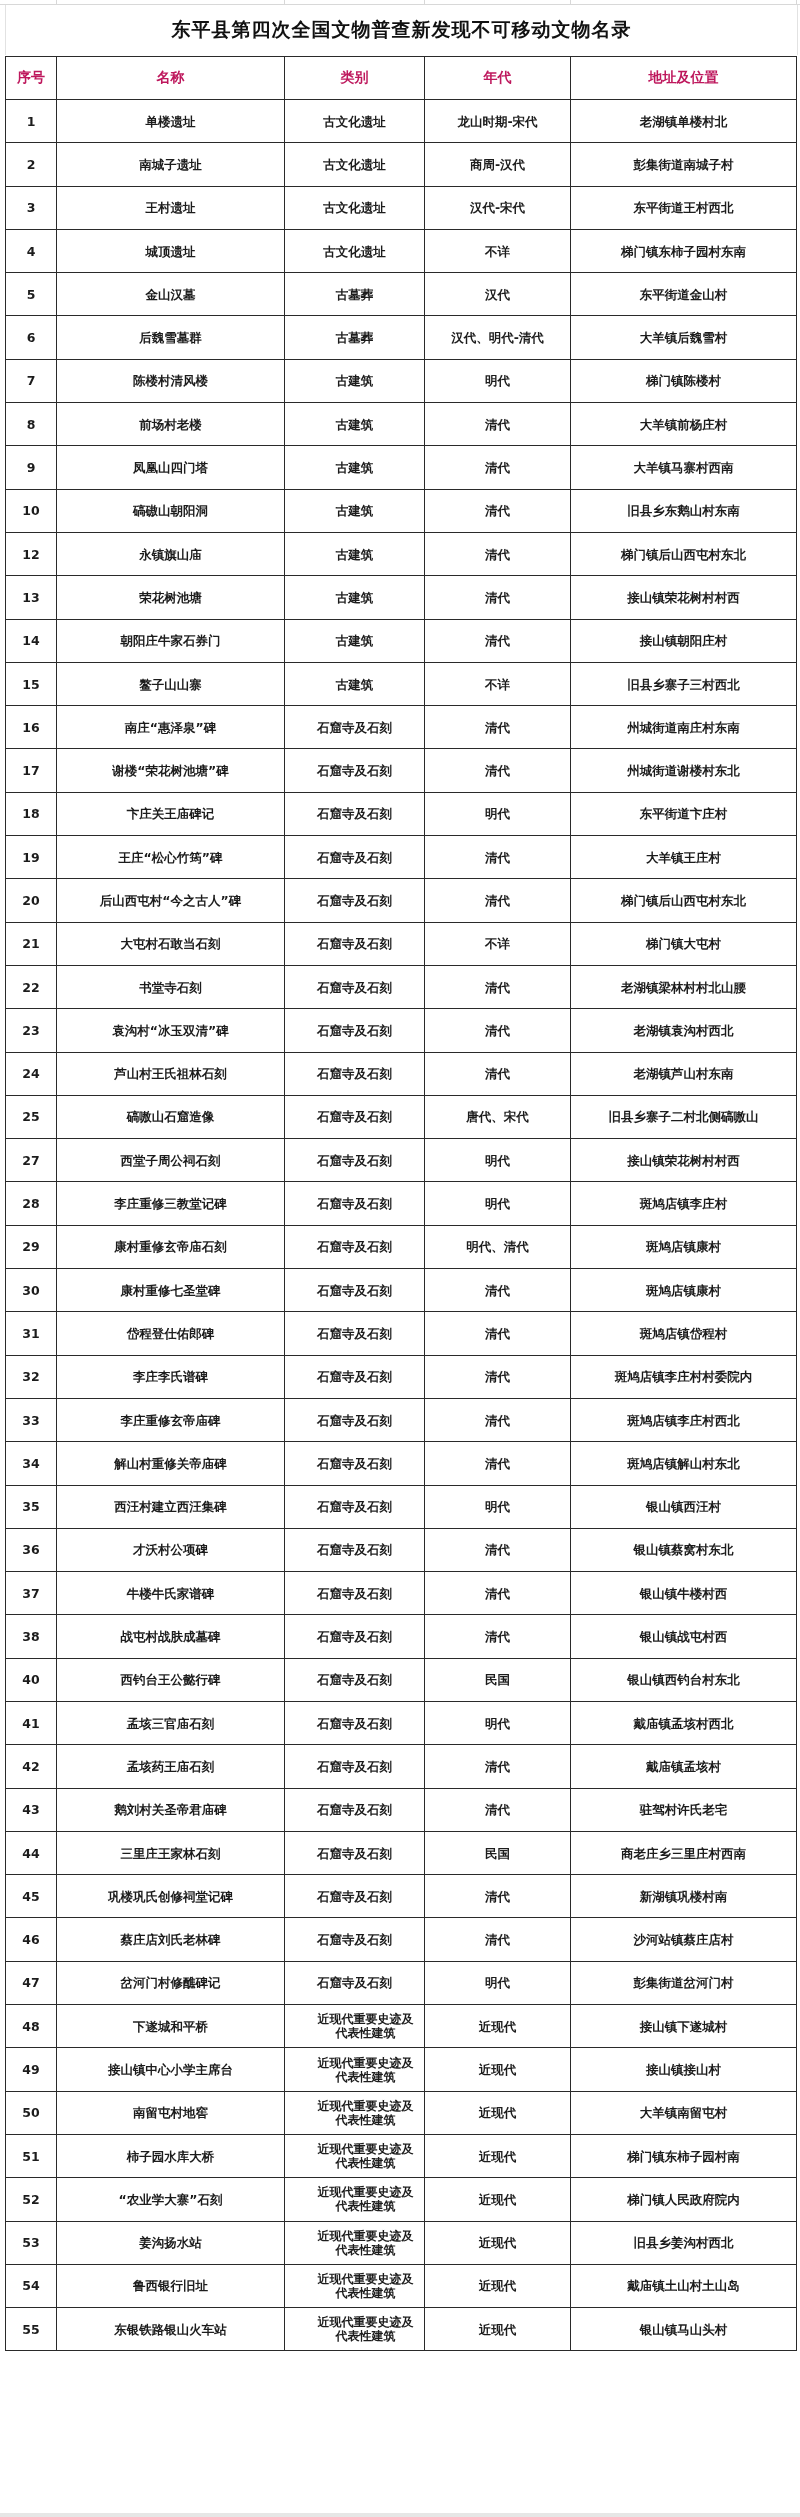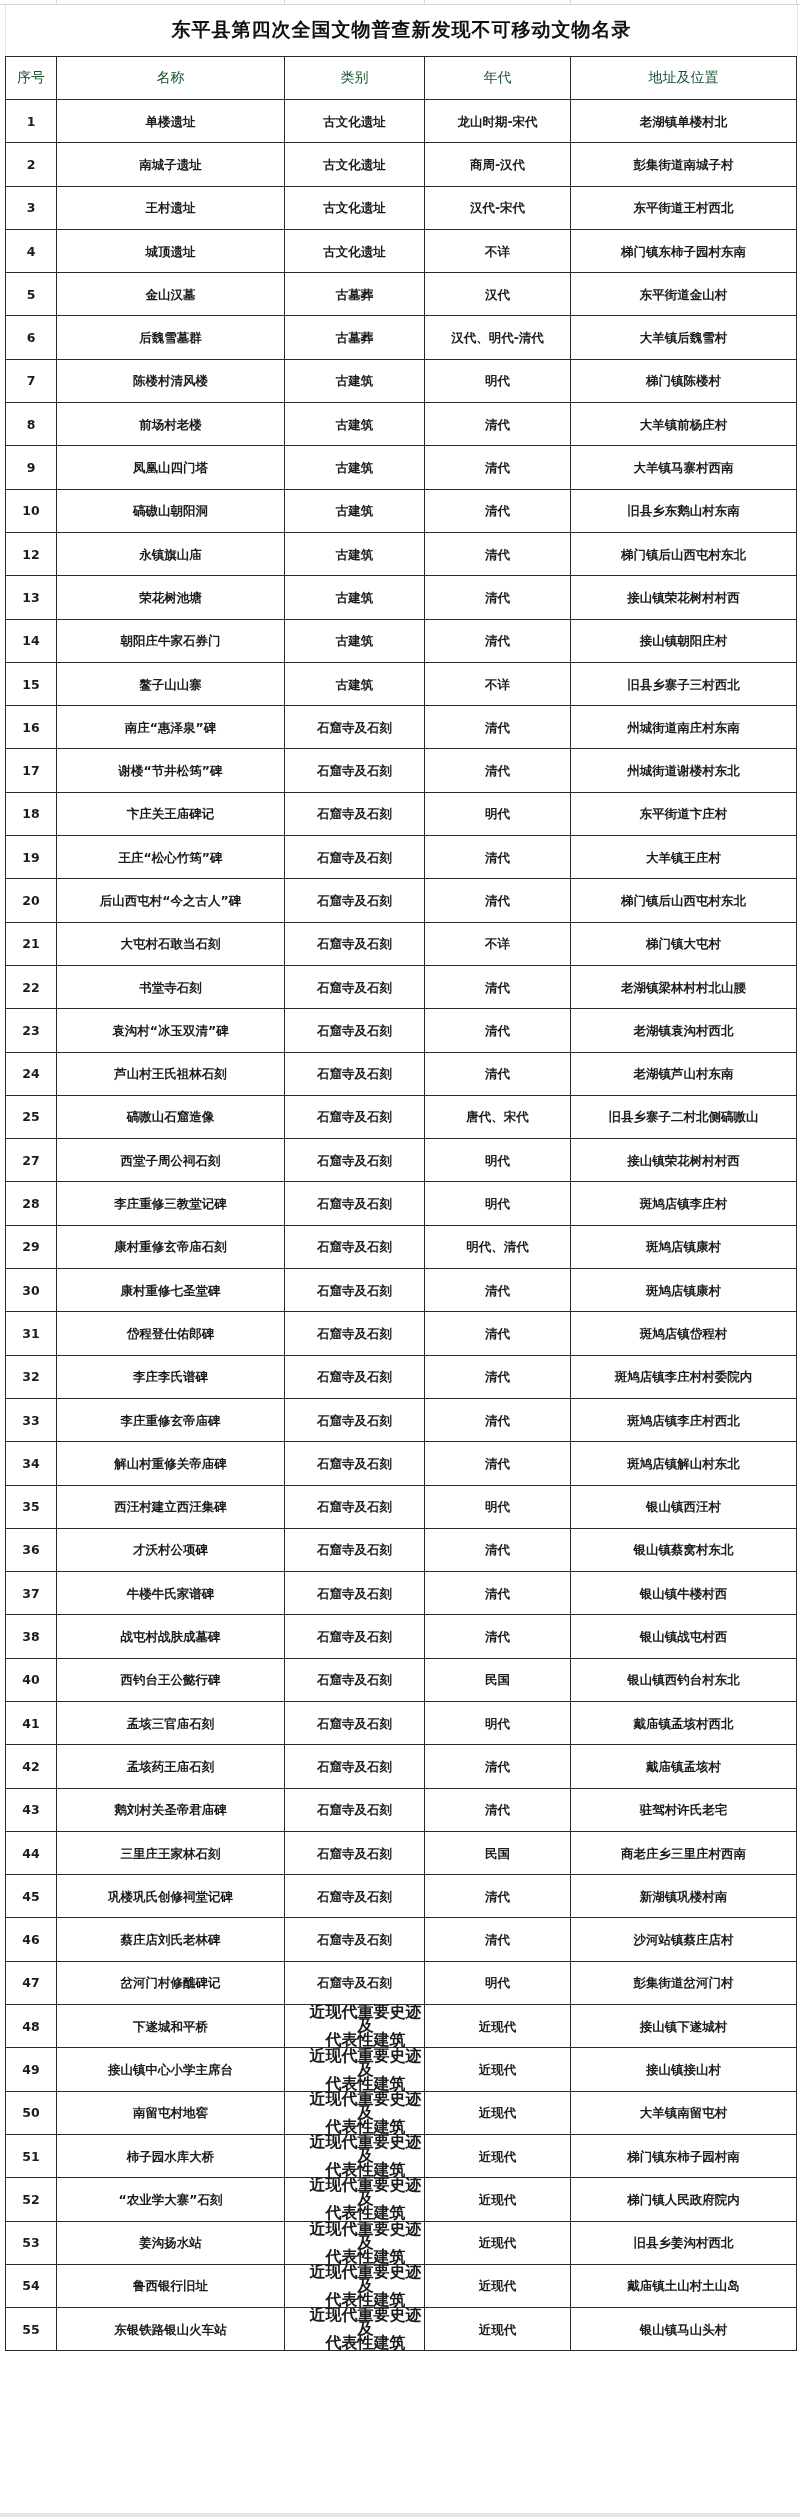--- a/index.html
+++ b/index.html
@@ -9,24 +9,24 @@
                border-bottom: 1px solid #d8d8d8; }
   .sheet-top .gl { position: absolute; top: 0; height: 4px; border-left: 1px solid #d8d8d8; }
   .title-band { position: absolute; left: 5px; top: 5px; width: 791px; height: 50px;
                 border-left: 1px solid #e2e2e2; border-right: 1px solid #e2e2e2;
                 display: flex; align-items: center; justify-content: center; text-align: right; }
   .title { font-size: 19px; font-weight: bold; letter-spacing: 1px; color: #111; }
   table.list { position: absolute; left: 5px; top: 56px; width: 791px;
                border-collapse: collapse; table-layout: fixed; }
   table.list th, table.list td { border: 1.5px solid #2a2a2a; text-align: center;
                vertical-align: middle; padding: 0 2px; overflow: hidden; }
-  table.list th { height: 42px; font-size: 14px; font-weight: normal; color: #14532d; }
+  table.list th { height: 42px; font-size: 14px; font-weight: bold; color: #be185d; }
   table.list td { height: 42.3px; font-size: 12.5px; font-weight: bold; color: #1c1c1c; line-height: 15px; }
   td.c-no { font-size: 11.5px; }
-  td.c-type.two-line { font-size: 16px; line-height: 14px; padding-left: 24px; }
+  td.c-type.two-line { font-size: 12px; line-height: 14px; padding-left: 24px; }
   col.w-no { width: 51px; } col.w-name { width: 228px; } col.w-type { width: 140px; }
   col.w-era { width: 146px; } col.w-addr { width: 226px; }
   .sheet-bottom { position: absolute; left: 0; top: 2513px; width: 800px; height: 4px; background: #e6e6e6; }
 </style>
 </head>
 <body>
 
 <div class="sheet-top">
   <span class="gl" style="left:56px"></span>
   <span class="gl" style="left:284px"></span>
@@ -157,21 +157,21 @@
       </tr>
       <tr>
         <td class="c-no">16</td>
         <td class="c-name">南庄“惠泽泉”碑</td>
         <td class="c-type">石窟寺及石刻</td>
         <td class="c-era">清代</td>
         <td class="c-addr">州城街道南庄村东南</td>
       </tr>
       <tr>
         <td class="c-no">17</td>
-        <td class="c-name">谢楼“节井松筠”碑</td>
+        <td class="c-name">谢楼“荣花树池塘”碑</td>
         <td class="c-type">石窟寺及石刻</td>
         <td class="c-era">清代</td>
         <td class="c-addr">州城街道谢楼村东北</td>
       </tr>
       <tr>
         <td class="c-no">18</td>
         <td class="c-name">卞庄关王庙碑记</td>
         <td class="c-type">石窟寺及石刻</td>
         <td class="c-era">明代</td>
         <td class="c-addr">东平街道卞庄村</td>

